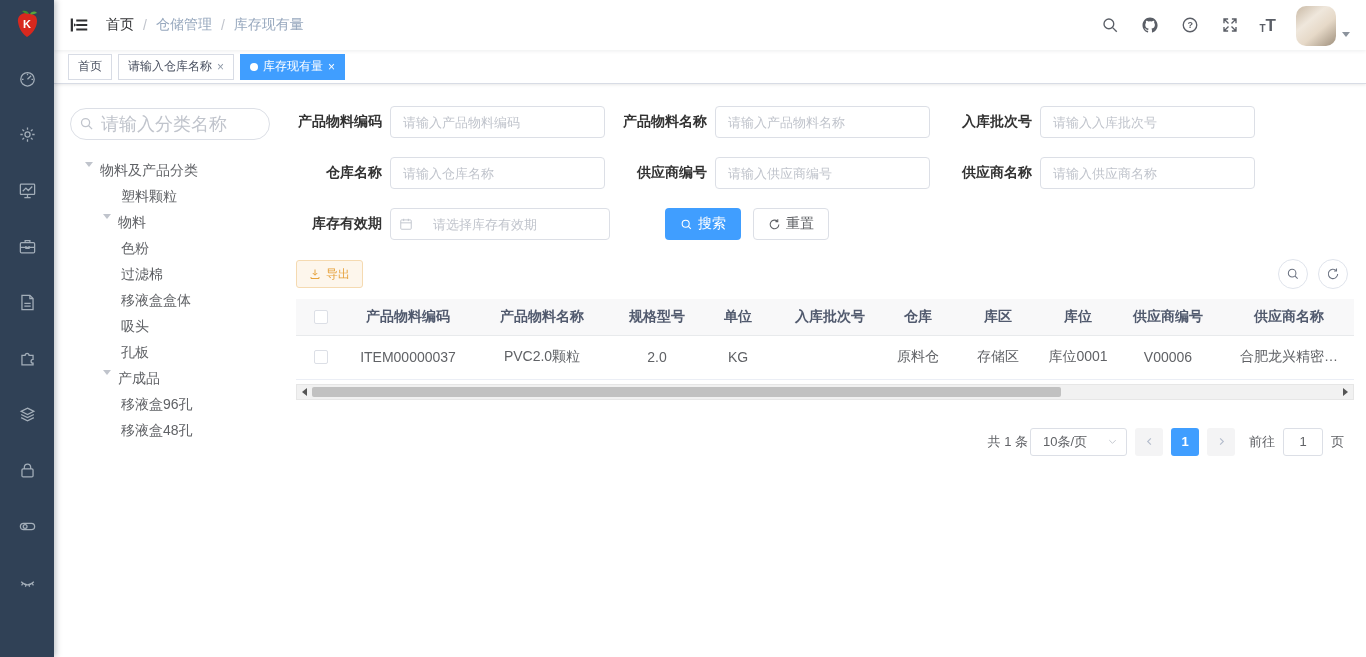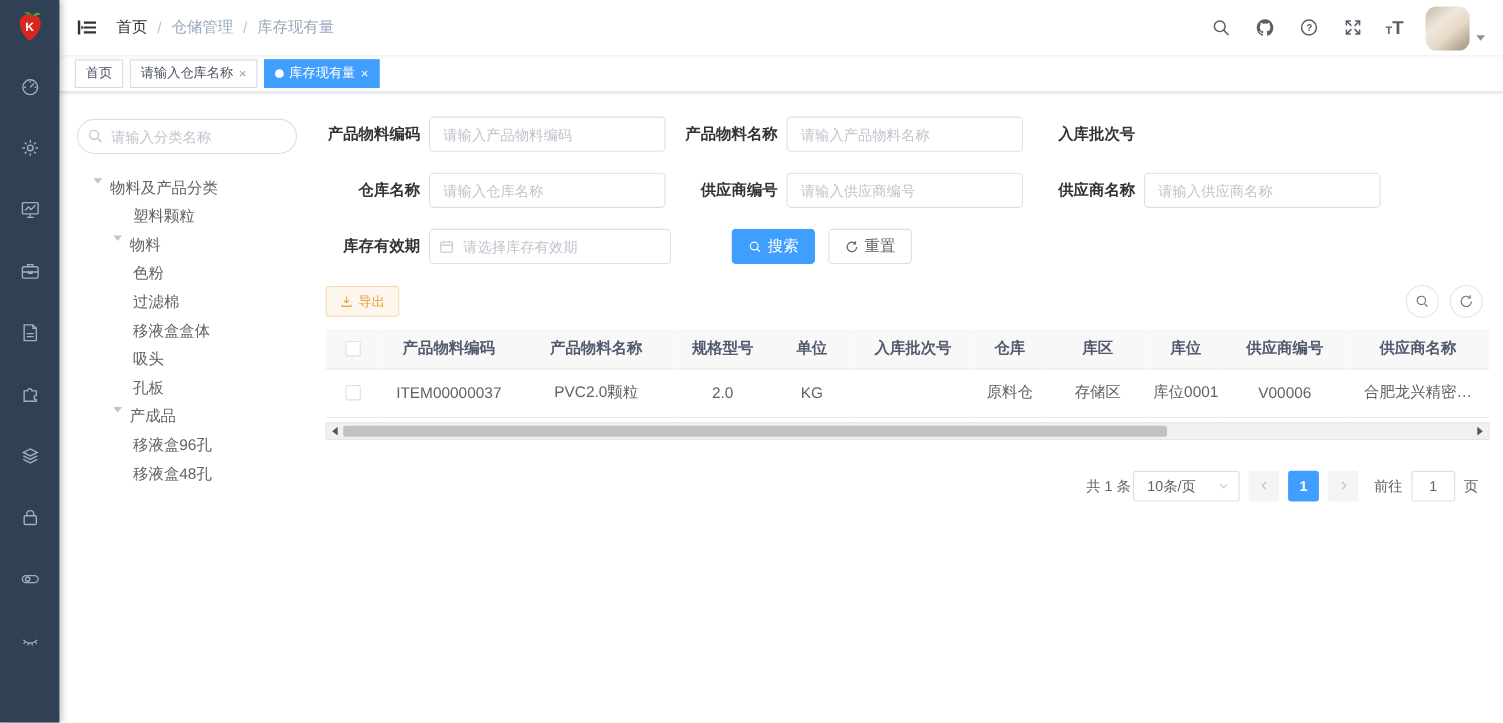--- a/index.html
+++ b/index.html
@@ -49,40 +49,40 @@
   .tag.active { background:#409eff; border-color:#409eff; color:#fff; }
   .tag.active .dot { display:inline-block; }
   .tag.active .tag-close { color:#fff; }
 
   
   .content { flex:1; display:flex; background:#fff; min-height:0; }
 
   .tree-panel { width:232px; flex:0 0 232px; padding:24px 10px 0 16px; }
   .tree-search { position:relative; width:200px; }
   .tree-search input { width:200px; height:32px; border:1px solid #dcdfe6; border-radius:16px;
-                       padding:0 10px 0 30px; font-size:13px; color:#606266; outline:none; }
+                       padding:0 10px 0 30px; font-size:18px; color:#606266; outline:none; }
   .tree-search input::placeholder { color:#c0c4cc; }
   .tree-search .mag { position:absolute; left:9px; top:8px; width:15px; height:15px; }
   .tree { margin-top:22px; font-size:14px; color:#606266; }
   .tree-node { height:26px; display:flex; align-items:flex-start; cursor:pointer; white-space:nowrap; }
   .tnc { width:0; height:0; border-left:4px solid transparent; border-right:4px solid transparent;
          border-top:5px solid #c0c4cc; margin-right:7px; flex:0 0 auto; }
   .lv0 { padding-left:15px; } .lv1 { padding-left:33px; } .lv2 { padding-left:51px; }
 
   .main-panel { flex:1; padding:22px 16px 0 10px; min-width:0; }
 
   
   .frow { display:flex; margin-bottom:19px; }
   .fitem { display:flex; align-items:center; width:325px; flex:0 0 325px; }
   .fitem label { width:94px; text-align:right; padding-right:8px; font-size:14px; font-weight:bold; color:#333; white-space:nowrap; }
   .fitem input { width:215px; height:32px; border:1px solid #dcdfe6; border-radius:4px; padding:0 12px;
                  font-size:13px; color:#606266; outline:none; }
   .fitem input::placeholder { color:#c0c4cc; }
   .date-wrap { position:relative; }
-  .date-wrap input { width:220px; padding-left:30px; }
+  .date-wrap input { width:220px; padding-left:42px; }
   .date-wrap svg { position:absolute; left:9px; top:9px; width:14px; height:14px; stroke:#c0c4cc; fill:none; stroke-width:1.6; }
   .btn { display:inline-flex; align-items:center; justify-content:center; gap:5px; height:32px; padding:0 14px;
          border-radius:4px; font-size:14px; cursor:pointer; border:1px solid transparent; }
   .btn svg { width:13px; height:13px; }
   .btn-primary { background:#409eff; color:#fff; margin-left:24px; }
   .btn-primary svg { stroke:#fff; fill:none; stroke-width:2; }
   .btn-plain { background:#fff; border-color:#dcdfe6; color:#606266; margin-left:12px; }
   .btn-plain svg { stroke:#606266; fill:none; stroke-width:2; }
 
   
@@ -325,20 +325,21 @@
           <div class="fitem">
             <label>产品物料编码</label>
             <input type="text" placeholder="请输入产品物料编码" style="">
           </div>
           <div class="fitem">
             <label>产品物料名称</label>
             <input type="text" placeholder="请输入产品物料名称" style="">
           </div>
           <div class="fitem">
             <label>入库批次号</label>
+            <input type="text" placeholder="请输入入库批次号" style="">
           </div>
         </div>
 
         <div class="frow">
           <div class="fitem">
             <label>仓库名称</label>
             <input type="text" placeholder="请输入仓库名称" style="">
           </div>
           <div class="fitem">
             <label>供应商编号</label>

